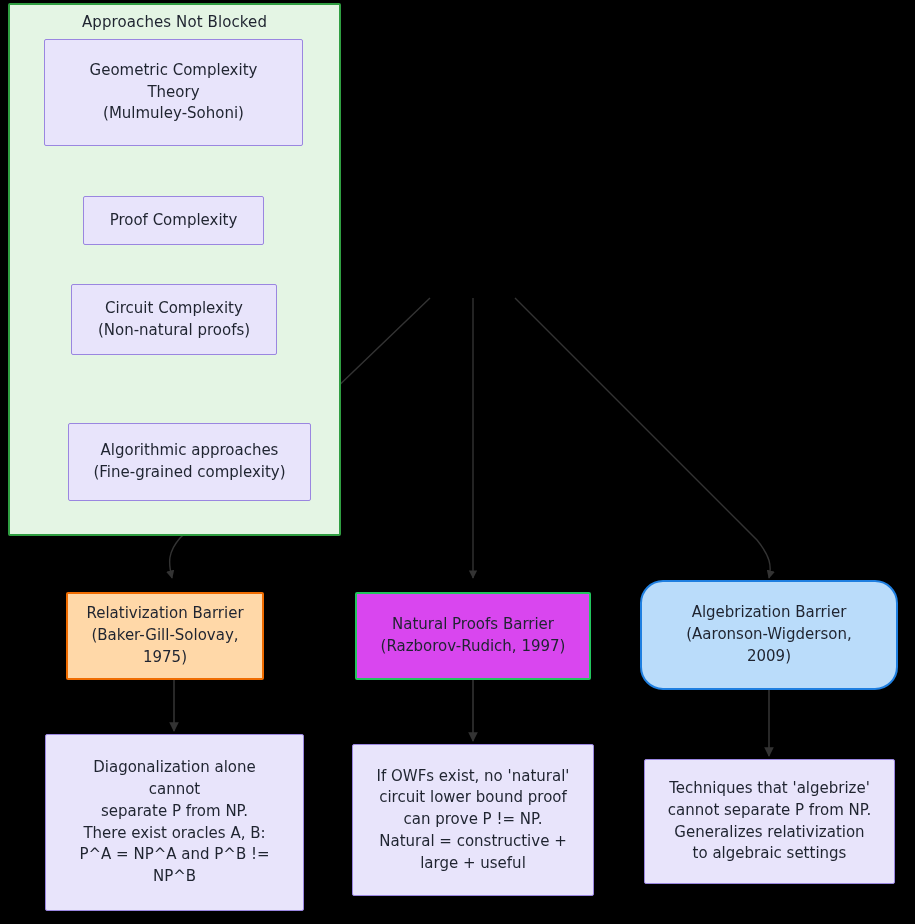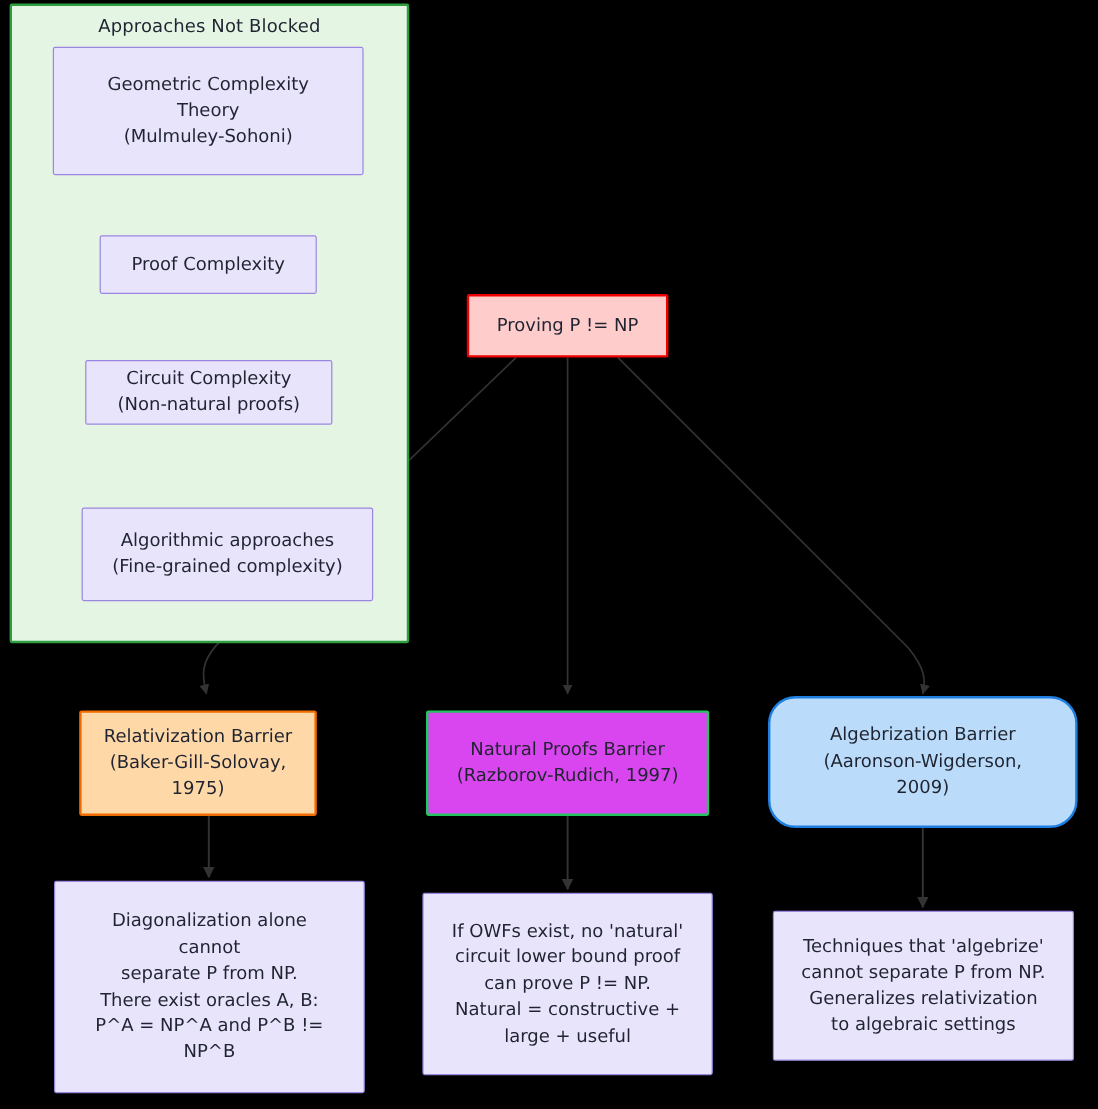--- a/index.html
+++ b/index.html
@@ -102,27 +102,26 @@
   <div class="subgraph" style="left:8px; top:3px; width:333px; height:533px;">
     <div class="subgraph-title">Approaches Not Blocked</div>
   </div>
 
   <div class="node node-lavender" style="left:44px; top:39px; width:259px; height:107px;">Geometric Complexity
 Theory
 (Mulmuley-Sohoni)</div>
 
   <div class="node node-lavender" style="left:83px; top:196px; width:181px; height:49px;">Proof Complexity</div>
 
-  <div class="node node-lavender" style="left:71px; top:300px; width:206px; height:54px;">Circuit Complexity
+  <div class="node node-lavender" style="left:71px; top:284px; width:206px; height:71px;">Circuit Complexity
 (Non-natural proofs)</div>
 
   <div class="node node-lavender" style="left:52px; top:423px; width:243px; height:78px;margin-left:16px;">Algorithmic approaches
 (Fine-grained complexity)</div>
 
-  <div class="node node-pink" style="left:389px; top:245px; width:168px; height:53px;">Proving P != NP</div>
 
   <div class="node node-orange" style="left:66px; top:592px; width:198px; height:88px;">Relativization Barrier
 (Baker-Gill-Solovay, 1975)</div>
 
   <div class="node node-yellow" style="left:355px; top:592px; width:236px; height:88px;">Natural Proofs Barrier
 (Razborov-Rudich, 1997)</div>
 
   <div class="node node-blue" style="left:640px; top:580px; width:258px; height:110px;border-radius:23px;">Algebrization Barrier
 (Aaronson-Wigderson,
 2009)</div>

